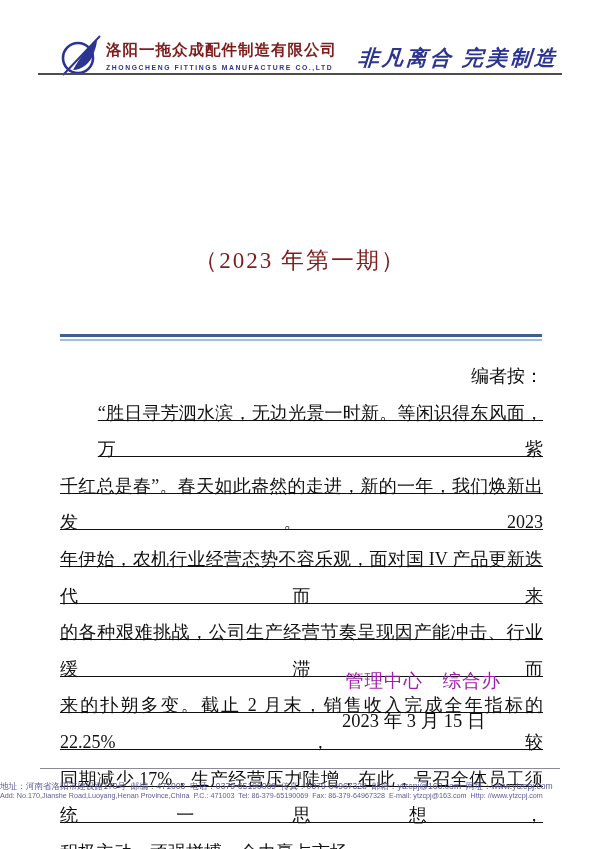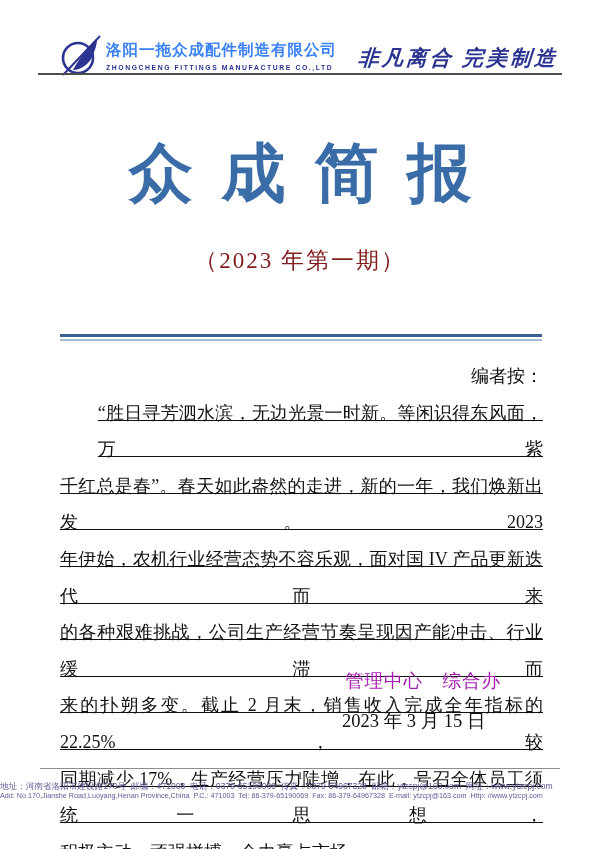--- a/index.html
+++ b/index.html
@@ -7,21 +7,21 @@
     position:relative; width:600px; height:849px; margin:0 auto;
     background:#ffffff; overflow:hidden;
     font-family:"Liberation Serif","DejaVu Serif",serif;
   }
 
   
   .hdr-logo { position:absolute; left:58px; top:33px; width:44px; height:44px; }
   .hdr-names { position:absolute; left:106px; top:40px; }
   .hdr-name-cn {
     font-family:"Liberation Sans","DejaVu Sans",sans-serif;
-    font-weight:bold; font-size:15.5px; letter-spacing:1px; color:#3b82f6;
+    font-weight:bold; font-size:15.5px; letter-spacing:1px; color:#7f1d1d;
   }
   .hdr-name-en {
     font-family:"Liberation Sans","DejaVu Sans",sans-serif;
     font-size:6.8px; letter-spacing:1.6px; color:#2b3490; margin-top:3px;
     font-weight:bold;
   }
   .hdr-slogan {
     position:absolute; right:42px; top:44px;
     font-style:italic; font-weight:bold; font-size:21px;
     letter-spacing:3px; color:#2b3490;
@@ -90,21 +90,20 @@
       <path d="M39 7 C 31 13 22 24 15 37 C 24 37 32 30 35 22 C 37 17 39 11 39 7 Z" fill="#2b3490"></path>
     </svg>
   </div>
   <div class="hdr-names">
     <div class="hdr-name-cn">洛阳一拖众成配件制造有限公司</div>
     <div class="hdr-name-en">ZHONGCHENG FITTINGS MANUFACTURE CO.,LTD</div>
   </div>
   <div class="hdr-slogan">非凡离合 完美制造</div>
   <div class="hdr-rule"></div>
 
-  <div class="doc-title">众成简报</div>
   <div class="doc-issue">（2023 年第一期）</div>
   <div class="title-divider">
     <div class="dk"></div>
       <div class="lt"></div>
   </div>
 
   <div class="body-block">
     <div class="editor-label">编者按：</div>
     <div>
         <div class="para-line first">“胜日寻芳泗水滨，无边光景一时新。等闲识得东风面，万紫</div>

